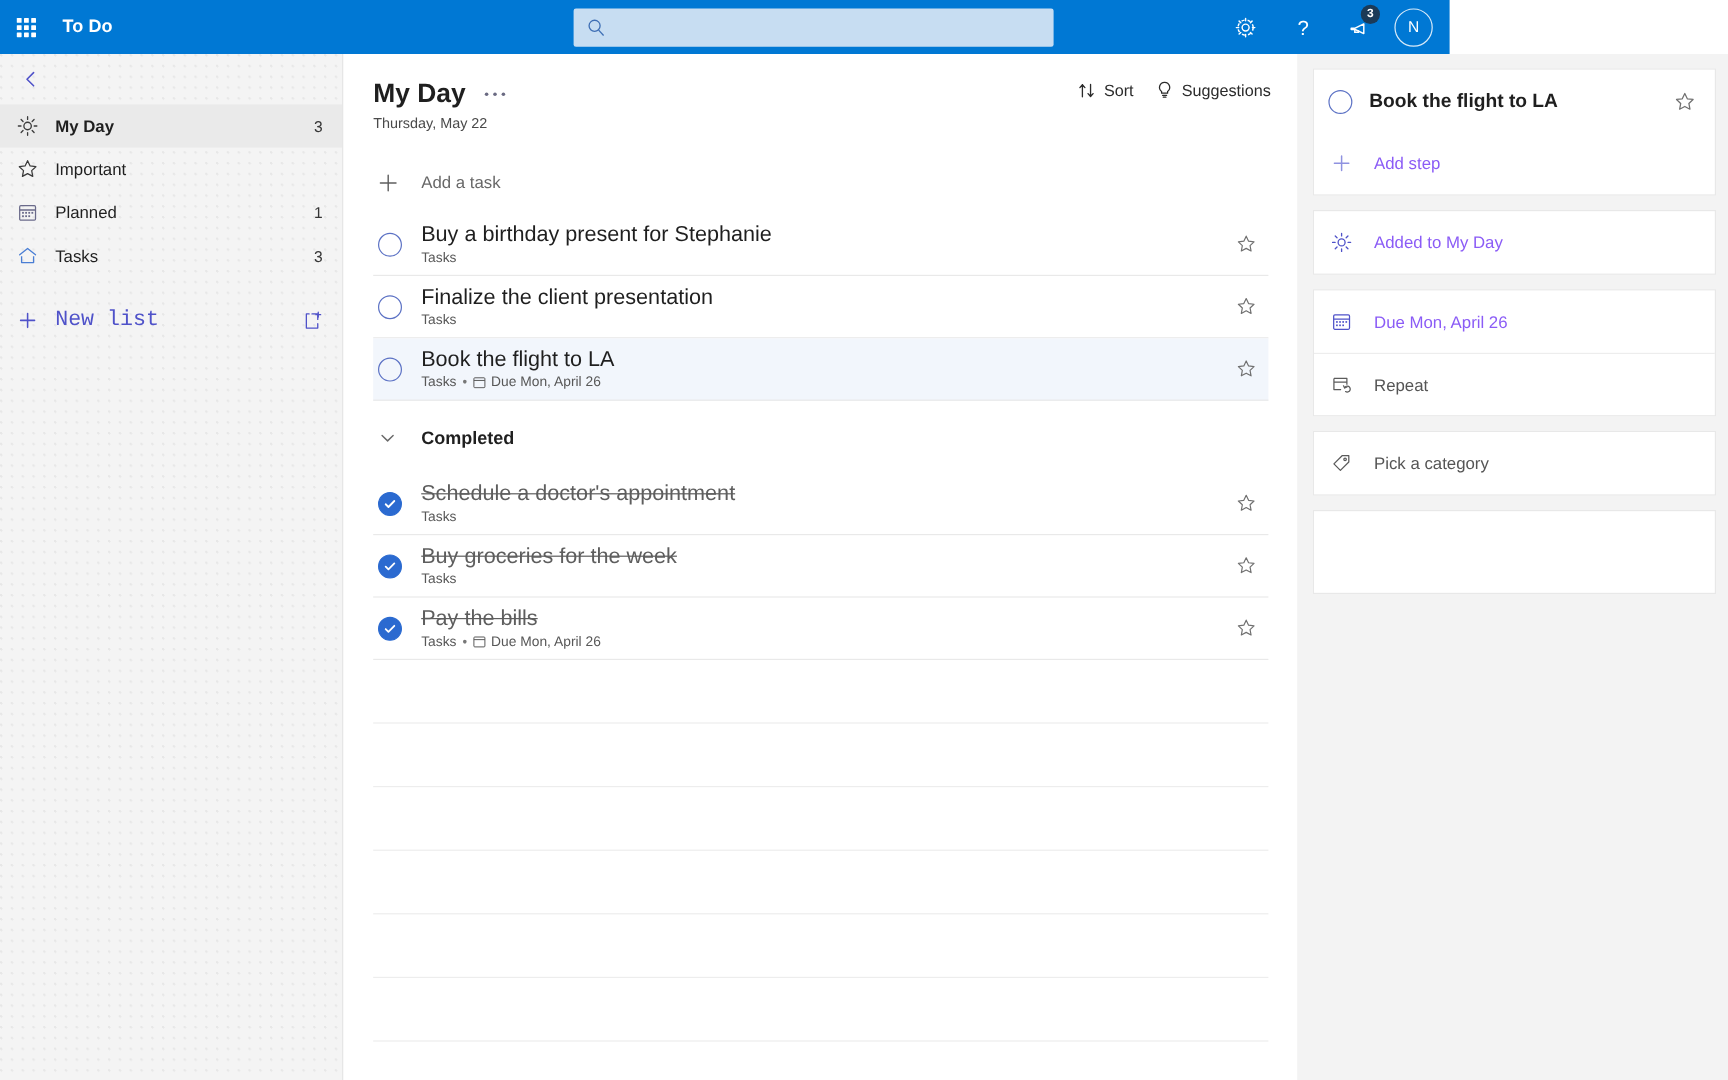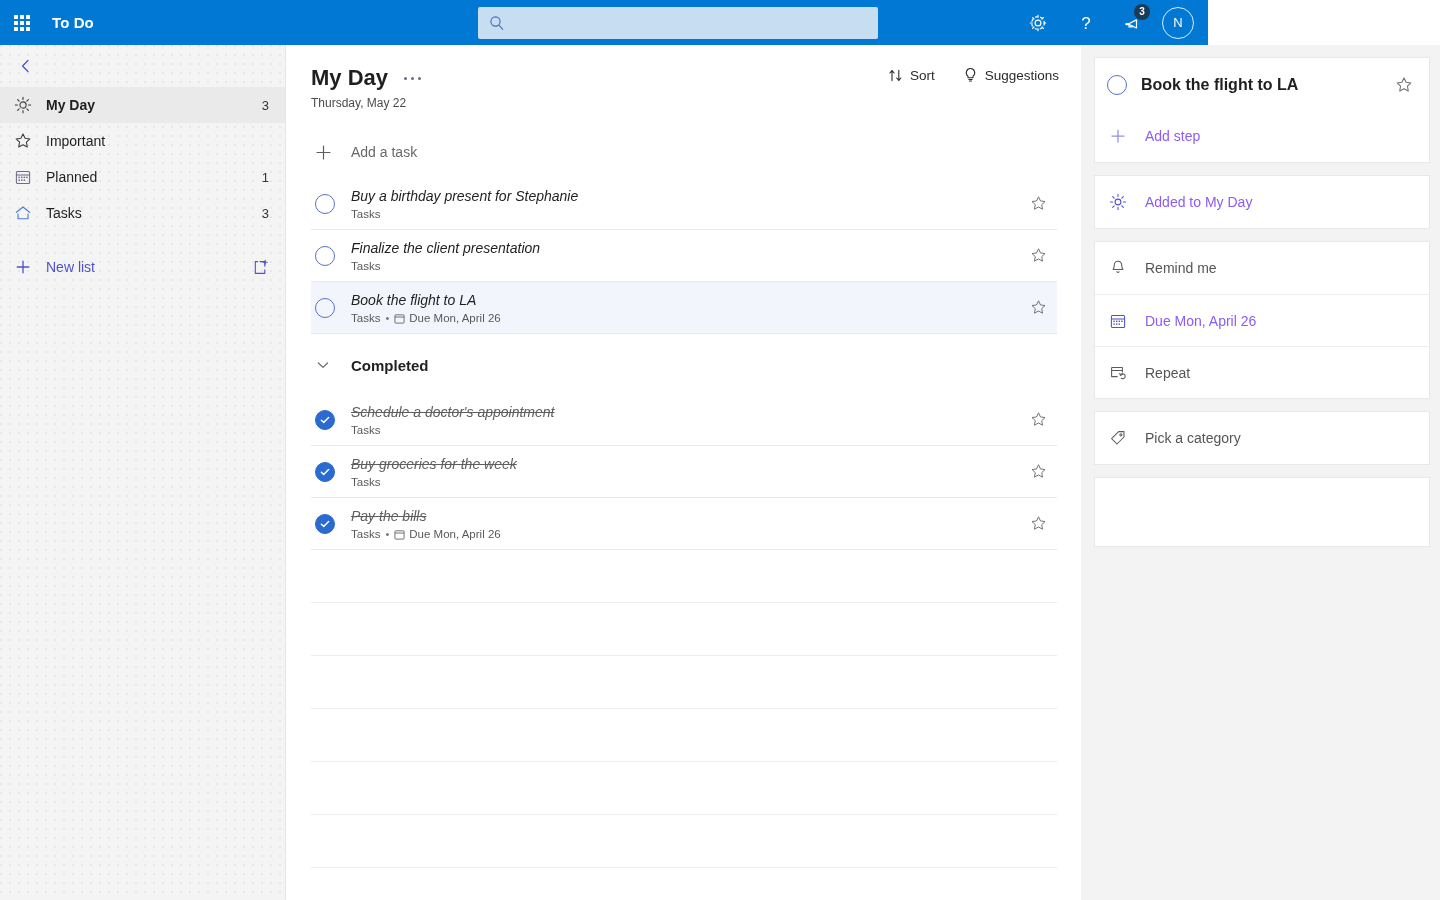--- a/index.html
+++ b/index.html
@@ -103,21 +103,21 @@
   }
   .nav-label { font-size: 14px; color: #1f1f1f; flex: 1; }
   .nav-item.active .nav-label { font-weight: bold; }
   .nav-count { font-size: 13px; color: #353535; }
   .nav-sep { height: 18px; }
   .new-list-row {
     height: 36px; display:flex; align-items:center;
     padding: 0 14px 0 12px; cursor: pointer;
   }
   .new-list-row .nav-icon { width:22px; height:22px; display:flex; align-items:center; justify-content:center; margin-right:12px; }
-  .new-list-label { font-size: 14px; color: #4f52c9; flex: 1; }
+  .new-list-label { font-size: 18px; color: #4f52c9; flex: 1; font-family: Liberation Mono, monospace; }
   .new-group-btn { width: 22px; height: 22px; display:flex; align-items:center; justify-content:center; cursor:pointer; }
 
   
   .main {
     position: absolute; top: 45px; left: 287px;
     width: 794px; height: 855px;
     background: #ffffff;
   }
   .main-head {
     padding: 20px 24px 0 24px;
@@ -126,21 +126,21 @@
   .title-row { display: flex; align-items: center; }
   .list-title { font-size: 22px; font-weight: bold; color: #1f1f1f; }
   .dots-btn {
     margin-left: 12px; width: 24px; height: 20px;
     display: flex; align-items: center; justify-content: center; cursor: pointer;
   }
   .dots-btn i { width:3px; height:3px; background:#6a6a82; border-radius:50%; margin:0 2px; display:block; }
   .list-sub { font-size: 12px; color: #4a4a4a; margin-top: 5px; }
   .head-actions {
     position: absolute; right: 22px; top: 22px;
-    display: flex; align-items: center; gap: 28px;
+    display: flex; align-items: center; gap: 18px;
   }
   .head-action {
     display: flex; align-items: center; gap: 7px;
     font-size: 13.5px; color: #2b2b2b; cursor: pointer;
   }
 
   .addtask-row {
     margin: 22px 24px 0 24px;
     height: 40px; display: flex; align-items: center;
     cursor: text;
@@ -163,21 +163,21 @@
   .task-row.selected { background: #f2f6fc; }
   .check {
     width: 20px; height: 20px; border-radius: 50%;
     border: 1.4px solid #5b71c4; flex: none;
     margin: 0 16px 0 4px;
     display: flex; align-items: center; justify-content: center;
     cursor: pointer; background: transparent;
   }
   .check.done { background: #2b6ad0; border-color: #2b6ad0; }
   .task-text { flex: 1; min-width: 0; }
-  .task-title { font-size: 14px; color: #1f1f1f; line-height: 17px; font-style: italic; }
+  .task-title { font-size: 18px; color: #1f1f1f; line-height: 17px; }
   .task-row.done .task-title { text-decoration: line-through; color: #5e5e5e; }
   .task-meta {
     font-size: 11.5px; color: #585858; margin-top: 3px;
     display: flex; align-items: center; gap: 5px;
   }
   .meta-dot { color: #777; font-size: 11px; }
   .meta-due { display:flex; align-items:center; gap:4px; }
   .fav-btn {
     width: 26px; height: 26px; margin-right: 6px;
     display: flex; align-items: center; justify-content: center; cursor: pointer;
@@ -573,29 +573,20 @@
         </svg>
       </span>
       <span class="detail-text accent">Added to My Day</span>
     </div>
   </div>
 
   <div class="detail-card">
     <div class="detail-item">
       <span class="detail-ico">
         <svg width="18" height="18" viewBox="0 0 18 18">
-          <path d="M9 2.2c-2.3 0-3.7 1.7-3.7 3.9 0 3.2-1.2 4.3-1.2 4.3h9.8s-1.2-1.1-1.2-4.3c0-2.2-1.4-3.9-3.7-3.9z" fill="none" stroke="#5b5b5b" stroke-width="1.05" stroke-linejoin="round"></path>
-          <path d="M7.6 12.4a1.5 1.5 0 0 0 2.8 0" fill="none" stroke="#5b5b5b" stroke-width="1.05"></path>
-        </svg>
-      </span>
-      <span class="detail-text">Remind me</span>
-    </div>
-    <div class="detail-item">
-      <span class="detail-ico">
-        <svg width="18" height="18" viewBox="0 0 18 18">
           <rect x="2.4" y="3.4" width="13.2" height="12" rx="1" fill="none" stroke="#4f52c9" stroke-width="1.05"></rect>
           <line x1="2.4" y1="7" x2="15.6" y2="7" stroke="#4f52c9" stroke-width="1.05"></line>
           <g fill="#4f52c9">
             <rect x="4.4" y="8.6" width="1.4" height="1.4"></rect>
               <rect x="7" y="8.6" width="1.4" height="1.4"></rect>
             <rect x="9.6" y="8.6" width="1.4" height="1.4"></rect>
               <rect x="12.2" y="8.6" width="1.4" height="1.4"></rect>
             <rect x="4.4" y="11.4" width="1.4" height="1.4"></rect>
               <rect x="7" y="11.4" width="1.4" height="1.4"></rect>
             <rect x="9.6" y="11.4" width="1.4" height="1.4"></rect>

